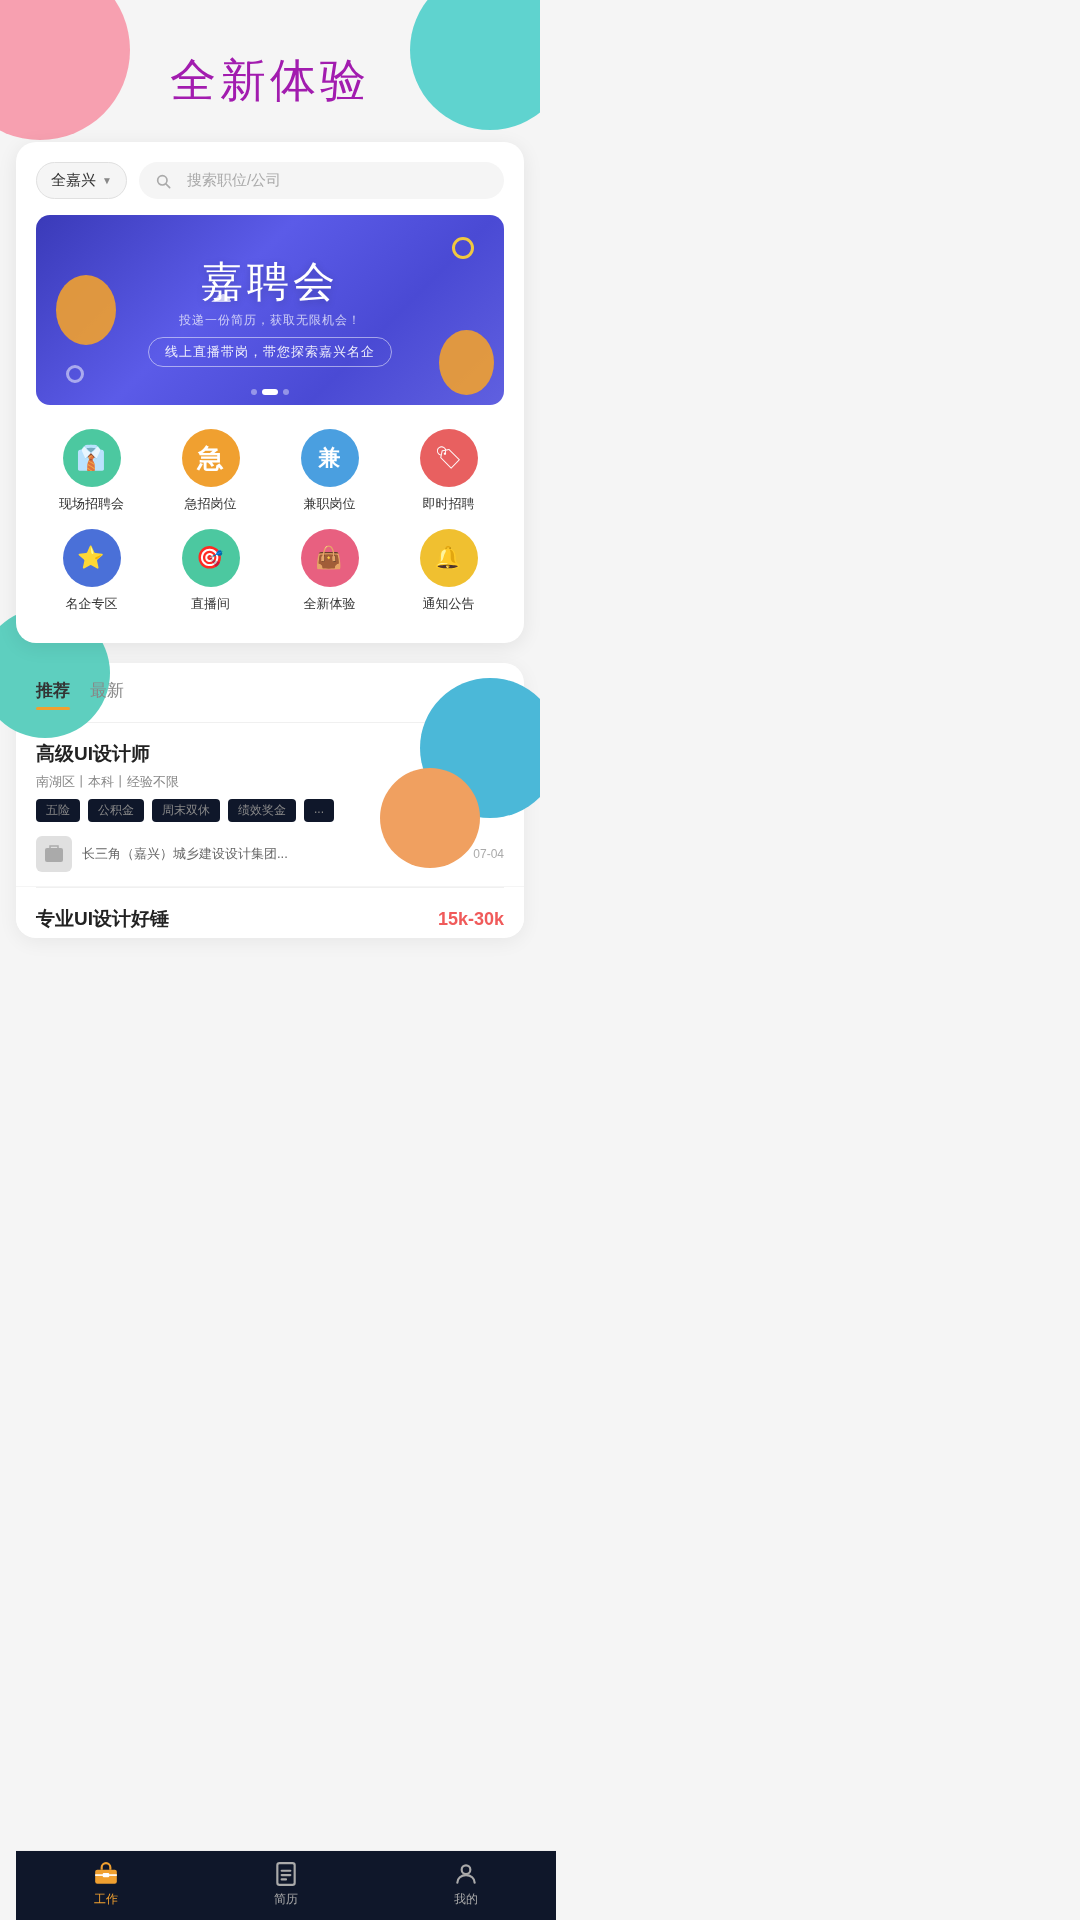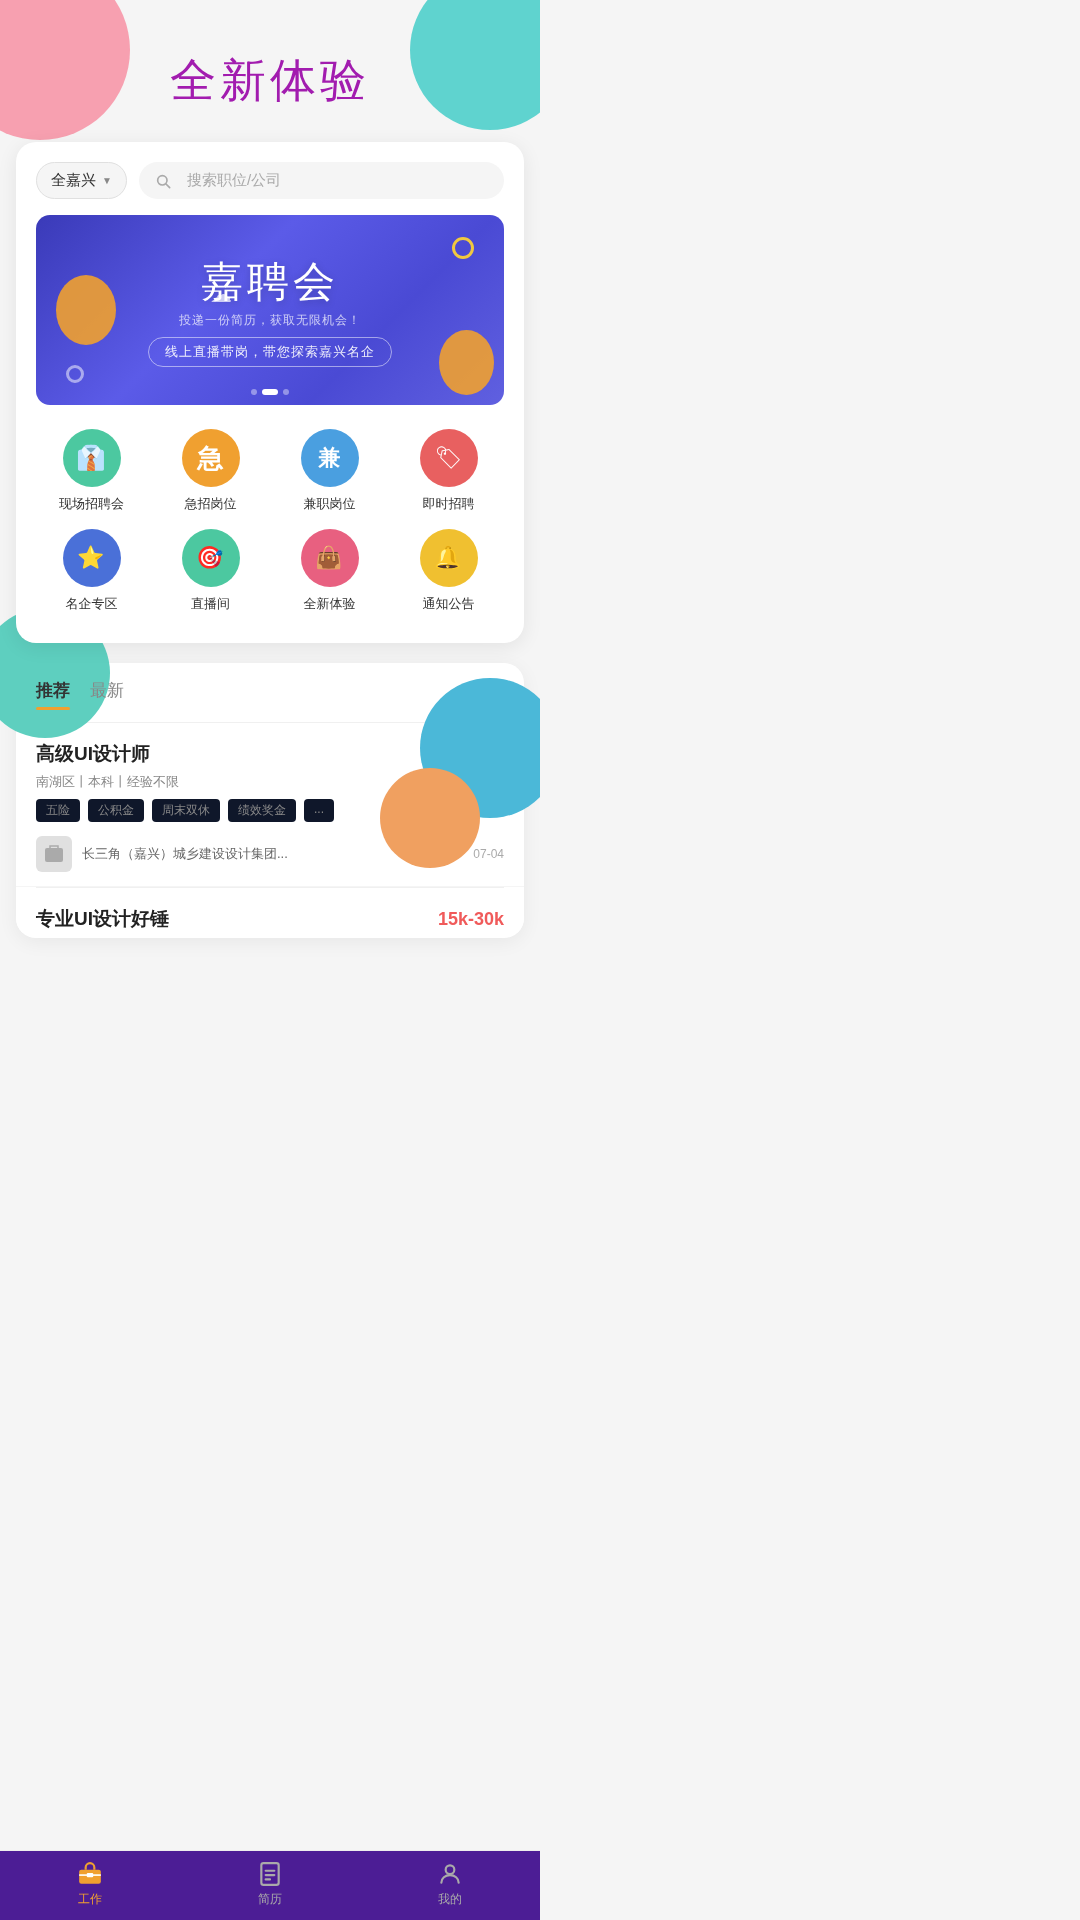--- a/index.html
+++ b/index.html
@@ -366,23 +366,23 @@
     
     .job-card-2 {
       background: #fff;
       padding: 18px 20px 0;
     }
 
     
     .bottom-nav {
       position: fixed;
       bottom: 0;
-      left: 0;
+      left: 16px;
       width: 540px;
-      background: #4c1d95;
+      background: #0f172a;
       border-top: 1px solid #eee;
       display: flex;
       z-index: 100;
     }
     .nav-item {
       flex: 1;
       display: flex;
       flex-direction: column;
       align-items: center;
       padding: 10px 0 12px;

